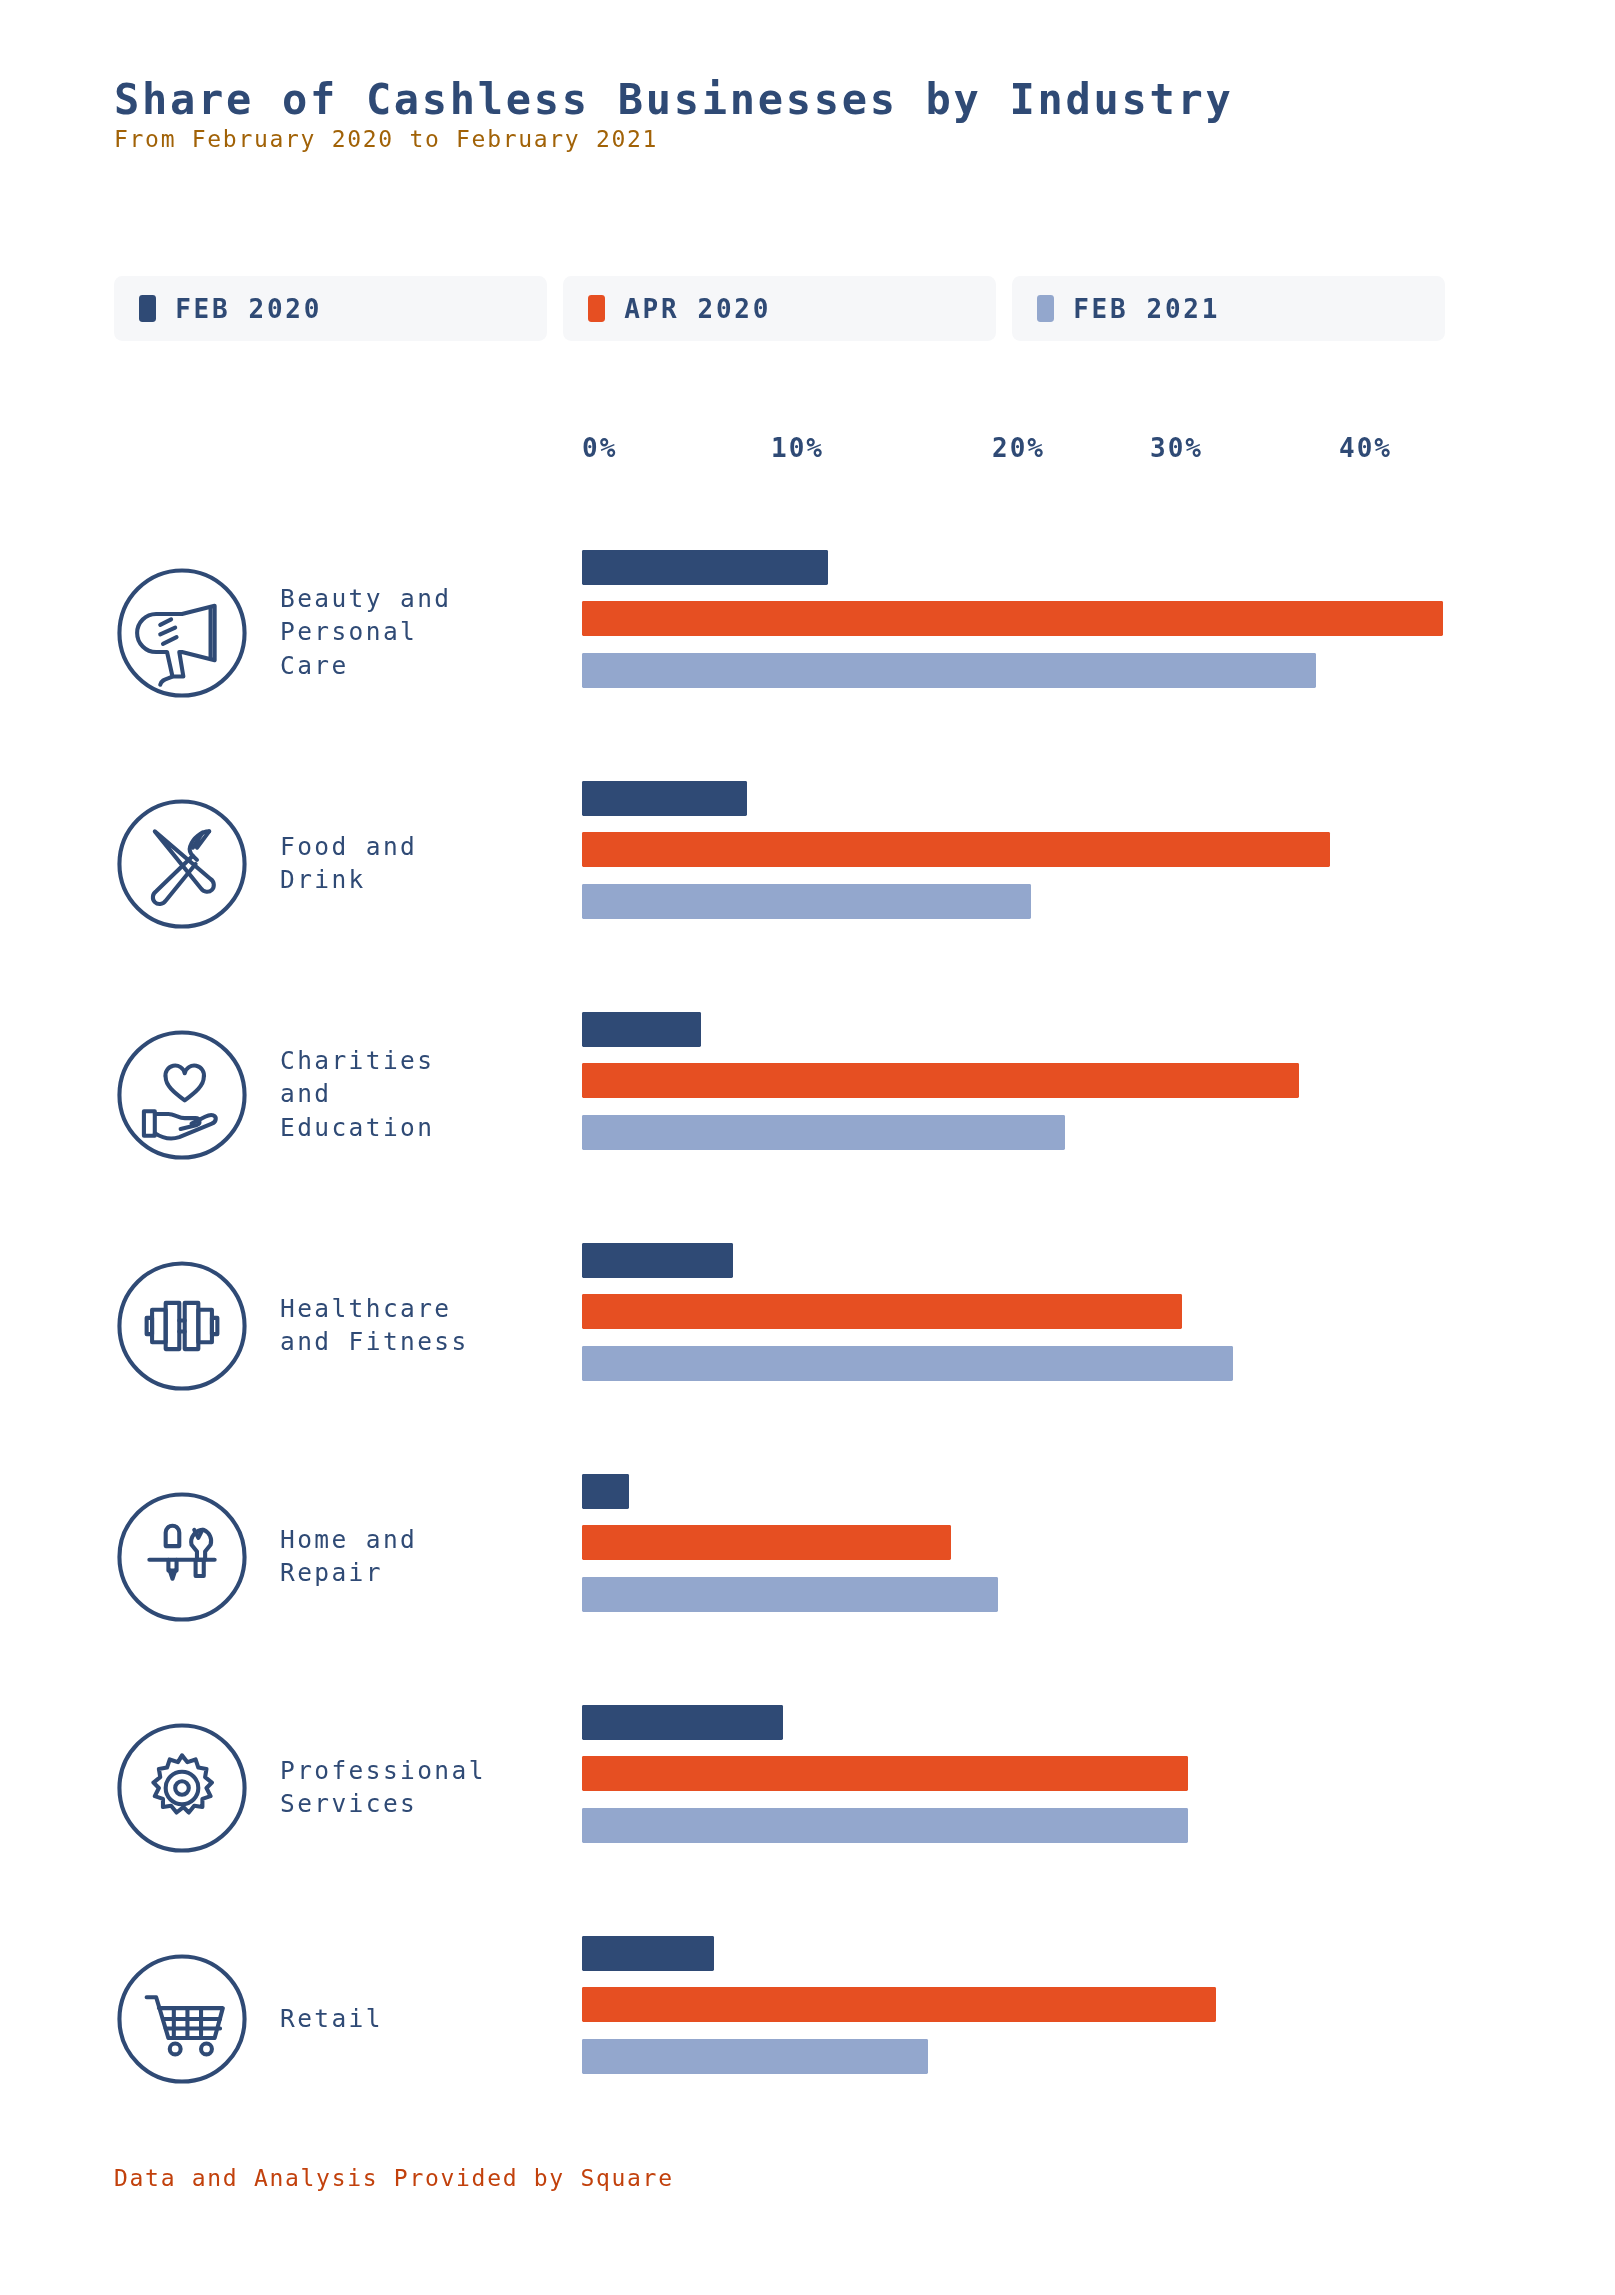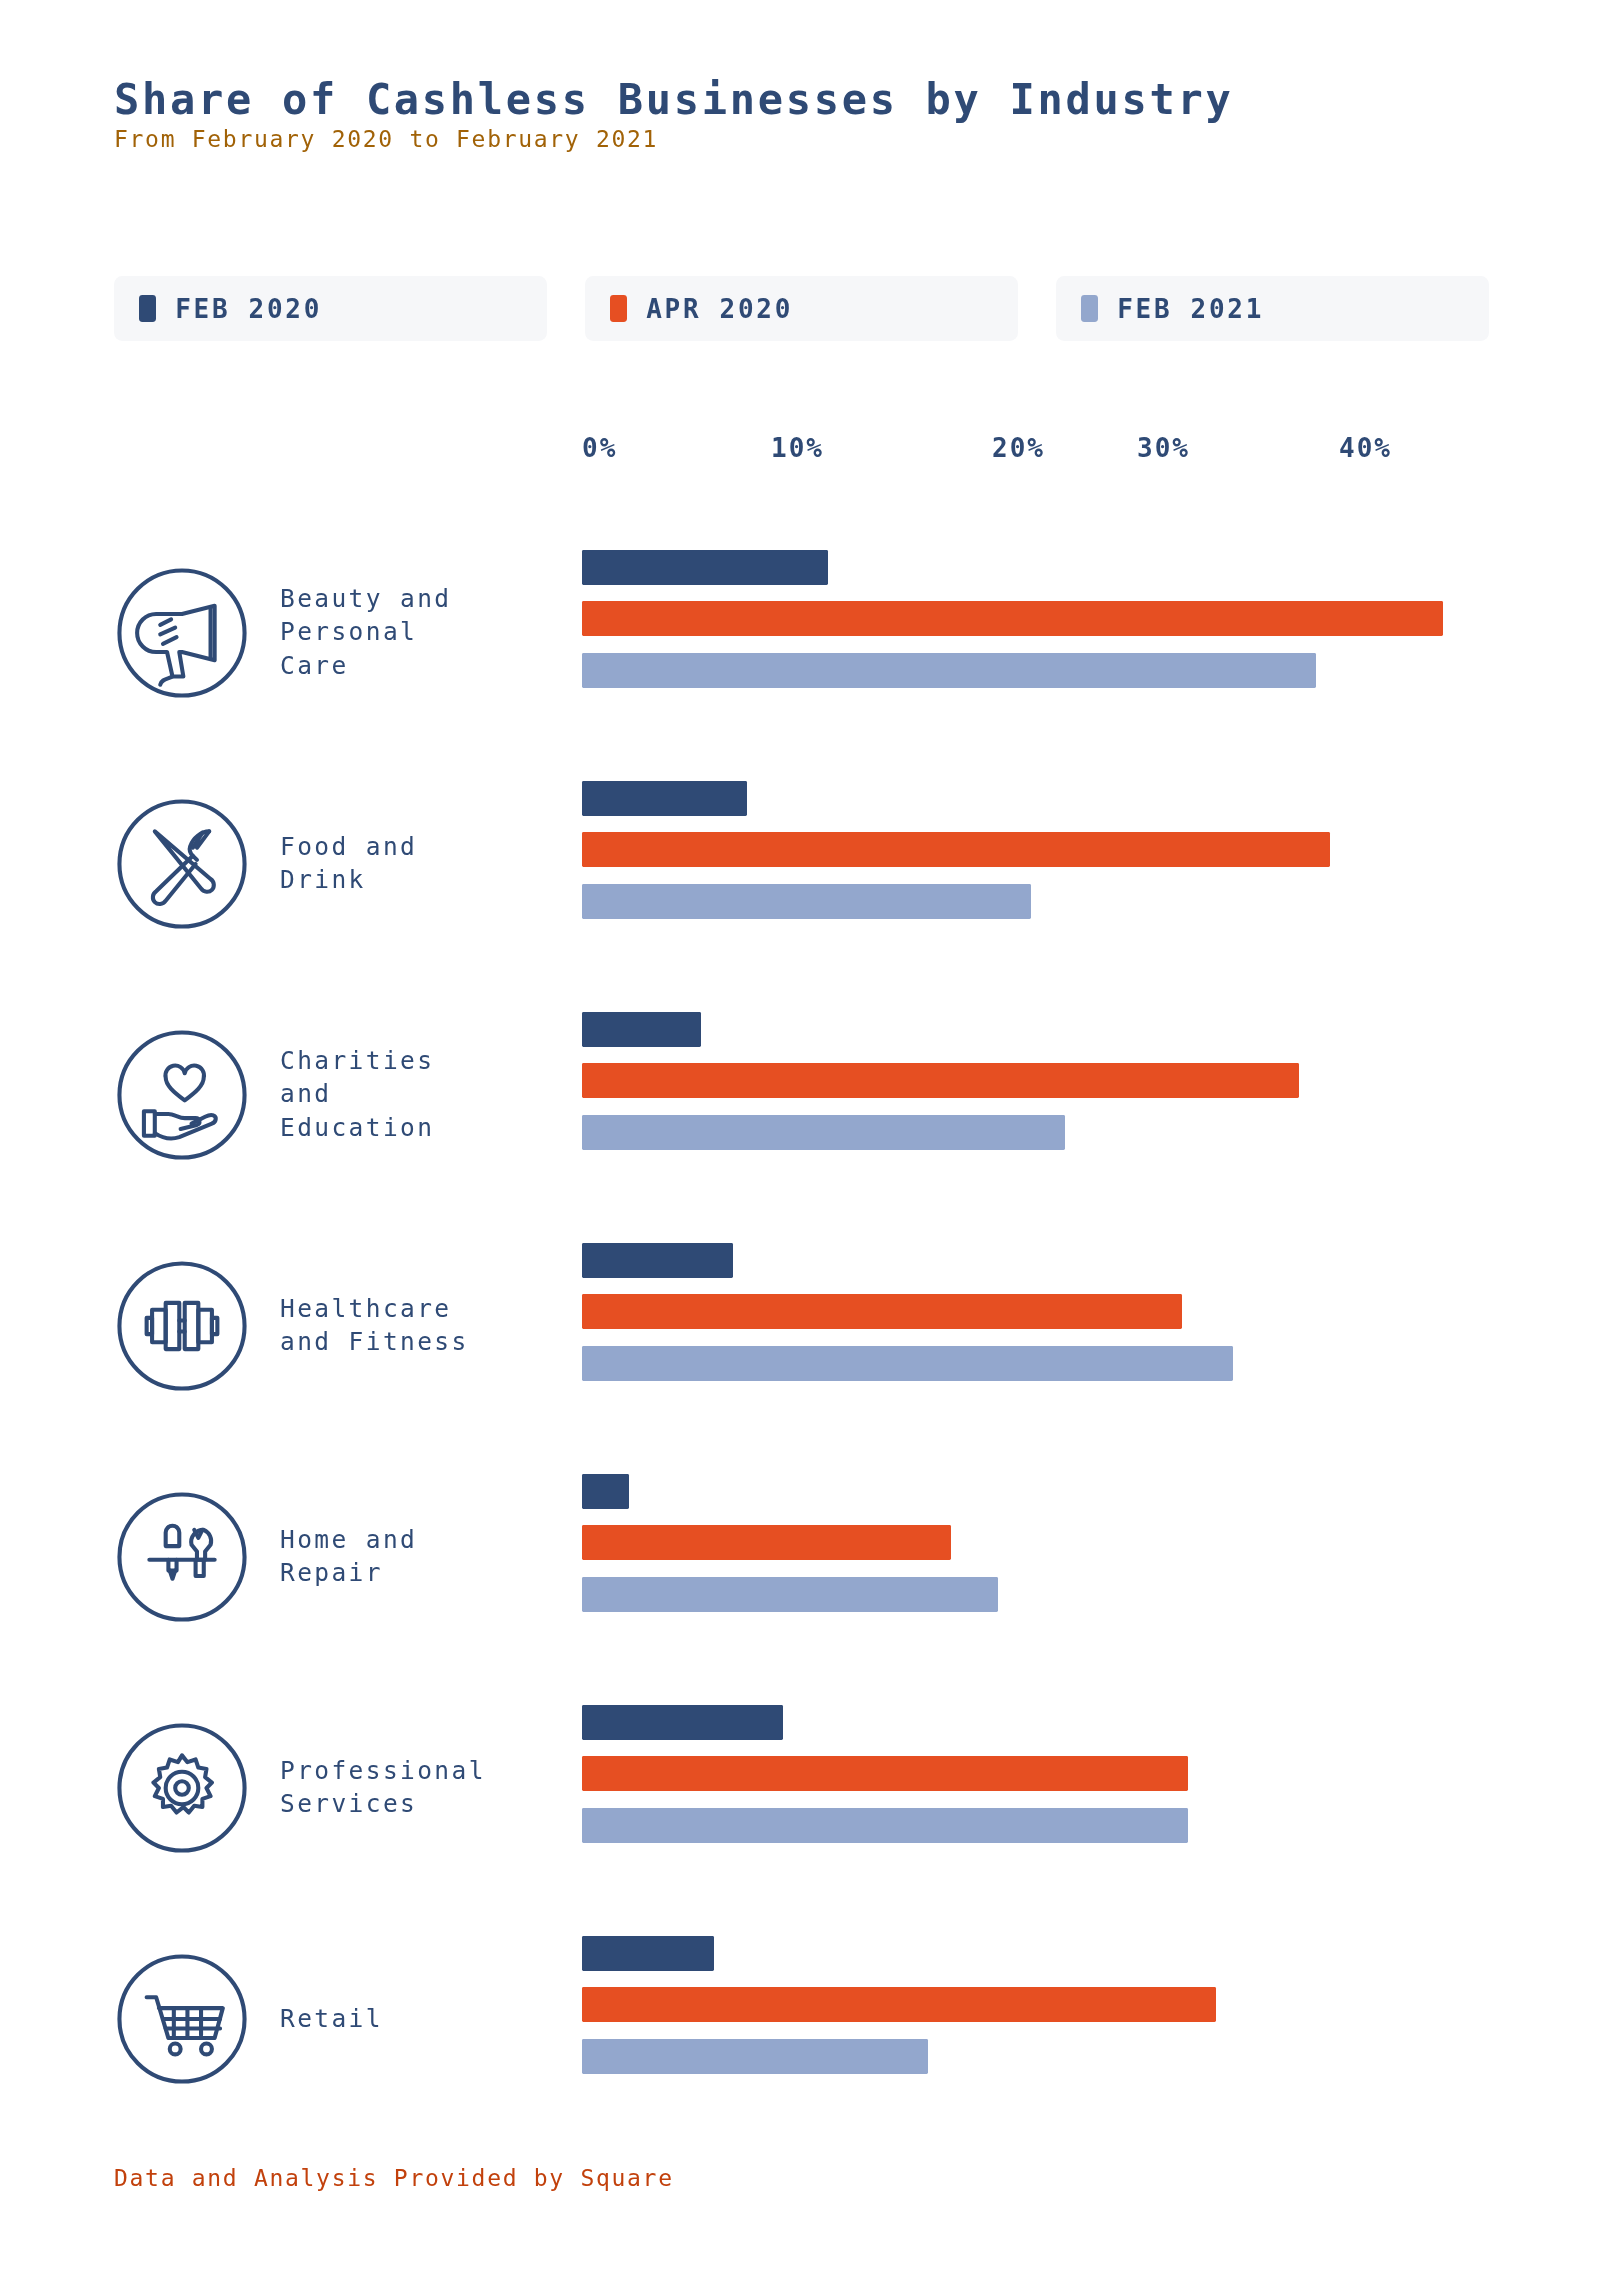--- a/index.html
+++ b/index.html
@@ -46,21 +46,21 @@
     color: #a16207;
     white-space: nowrap;
   }
 
   
   .legend {
     position: absolute;
     left: 114px;
     top: 276px;
     display: flex;
-    gap: 38px;
+    gap: 16px;
   }
   .legend-item {
     width: 433px;
     height: 65px;
     background: #f6f7f9;
     border-radius: 8.2px;
     display: flex;
     align-items: center;
     padding-left: 24.5px;
     box-sizing: border-box;
@@ -186,21 +186,21 @@
     <div class="legend-item">
       <span class="legend-swatch" style="background:#93a7cd"></span>
       <span class="legend-label">FEB 2021</span>
     </div>
   </div>
 
   <div class="axis" id="axis">
       <div class="axis-tick" style="left: 0px;">0%</div>
       <div class="axis-tick" style="left: 189px;">10%</div>
       <div class="axis-tick" style="left: 378px; margin-left: 32px;">20%</div>
-      <div class="axis-tick" style="left: 555px;">30%</div>
+      <div class="axis-tick" style="left: 568px;">30%</div>
       <div class="axis-tick" style="left: 757px;">40%</div>
     </div>
 
   <div class="rows" id="rows">
       <div class="row">
         <div class="row-icon">
           <svg id="icon-hair-dryer" viewBox="0 0 100 100" fill="none" stroke="#2f4a75" stroke-width="3" stroke-linecap="round" stroke-linejoin="round">
     <circle cx="50" cy="50" r="46" stroke-width="3"></circle>
     <path d="M31 36a14 14 0 0 0 0 28h8l4 18h8l-3-18h2l24 6V30L50 36H31z"></path>
     <path d="M71 32v36" stroke-width="3"></path>

